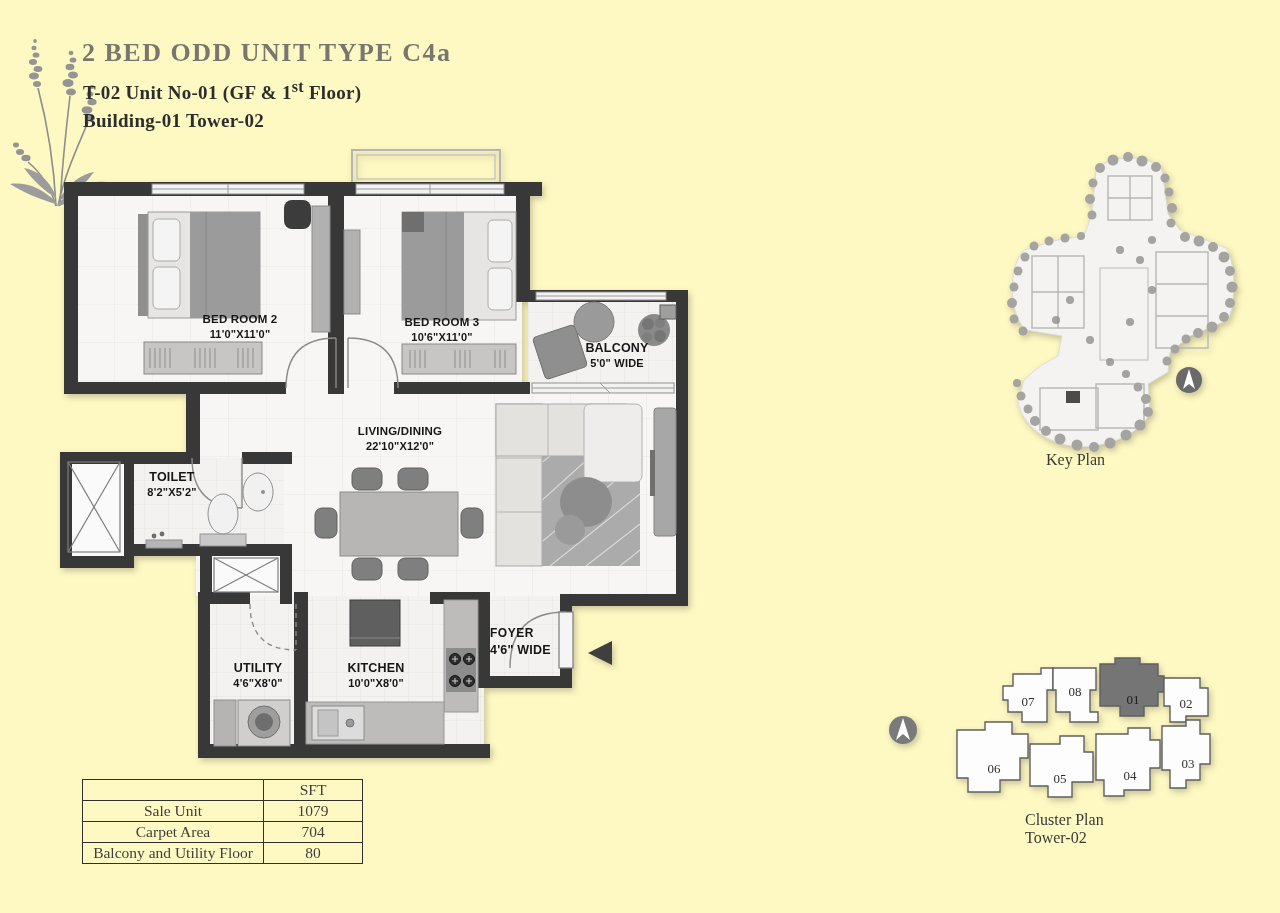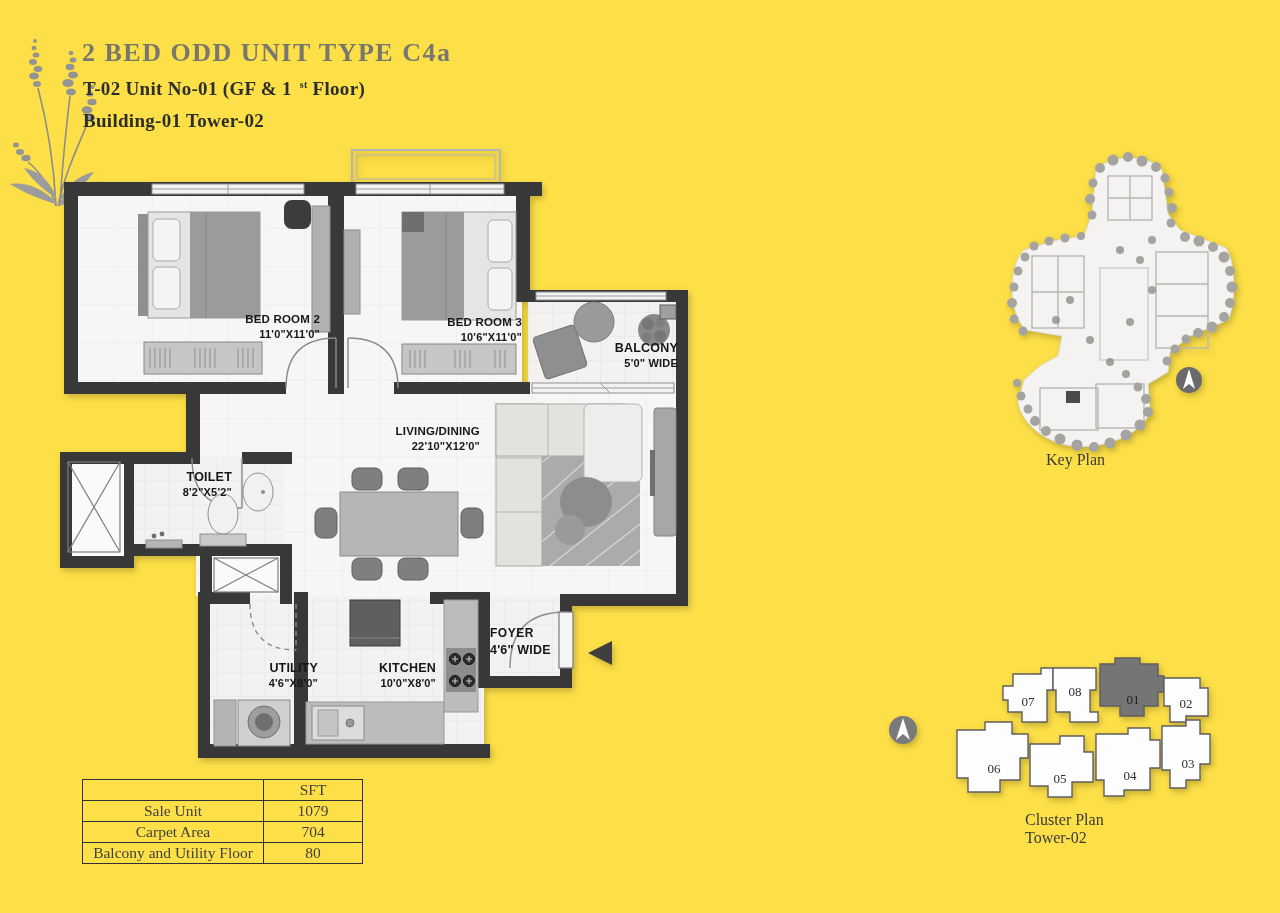--- a/index.html
+++ b/index.html
@@ -1,25 +1,25 @@
 <!DOCTYPE html>
 <html><head>
 <meta charset="utf-8">
 <style>
   html,body{margin:0;padding:0;background:#ffffff;}
-  .page{position:relative;width:1280px;height:913px;background:#fde047;overflow:hidden;
+  .page{position:relative;width:1280px;height:913px;background:#fef9c3;overflow:hidden;
         font-family:"Liberation Sans",sans-serif;}
   
   .hdr-title{position:absolute;left:82px;top:38px;font-family:"Liberation Serif",serif;
              font-size:26px;font-weight:700;letter-spacing:1.5px;color:#78776f;}
   .hdr-sub{position:absolute;left:83px;font-family:"Liberation Serif",serif;
            font-size:19px;font-weight:600;color:#2d2d2d;letter-spacing:.3px;}
-  .hdr-sub sup{font-size:10px;margin-left:8px;}
+  .hdr-sub sup{font-size:16px;}
   
-  .rlabel{position:absolute;text-align:right;color:#161616;line-height:1.3;
+  .rlabel{position:absolute;text-align:center;color:#161616;line-height:1.3;
           font-weight:700;letter-spacing:.2px;}
   .rlabel .nm{display:block;font-size:11.5px;}
   .rlabel .dm{display:block;font-size:11px;}
   .rlabel.big .nm{font-size:12.5px;}
   .rlabel.foyer{text-align:left;}
   .rlabel.foyer .nm{font-size:12px;letter-spacing:.5px;}
   .rlabel.foyer .dm{font-size:12.5px;}
   
   .caption{position:absolute;text-align:left;font-family:"Liberation Serif",serif;
            font-size:16px;color:#3a3a3a;}

